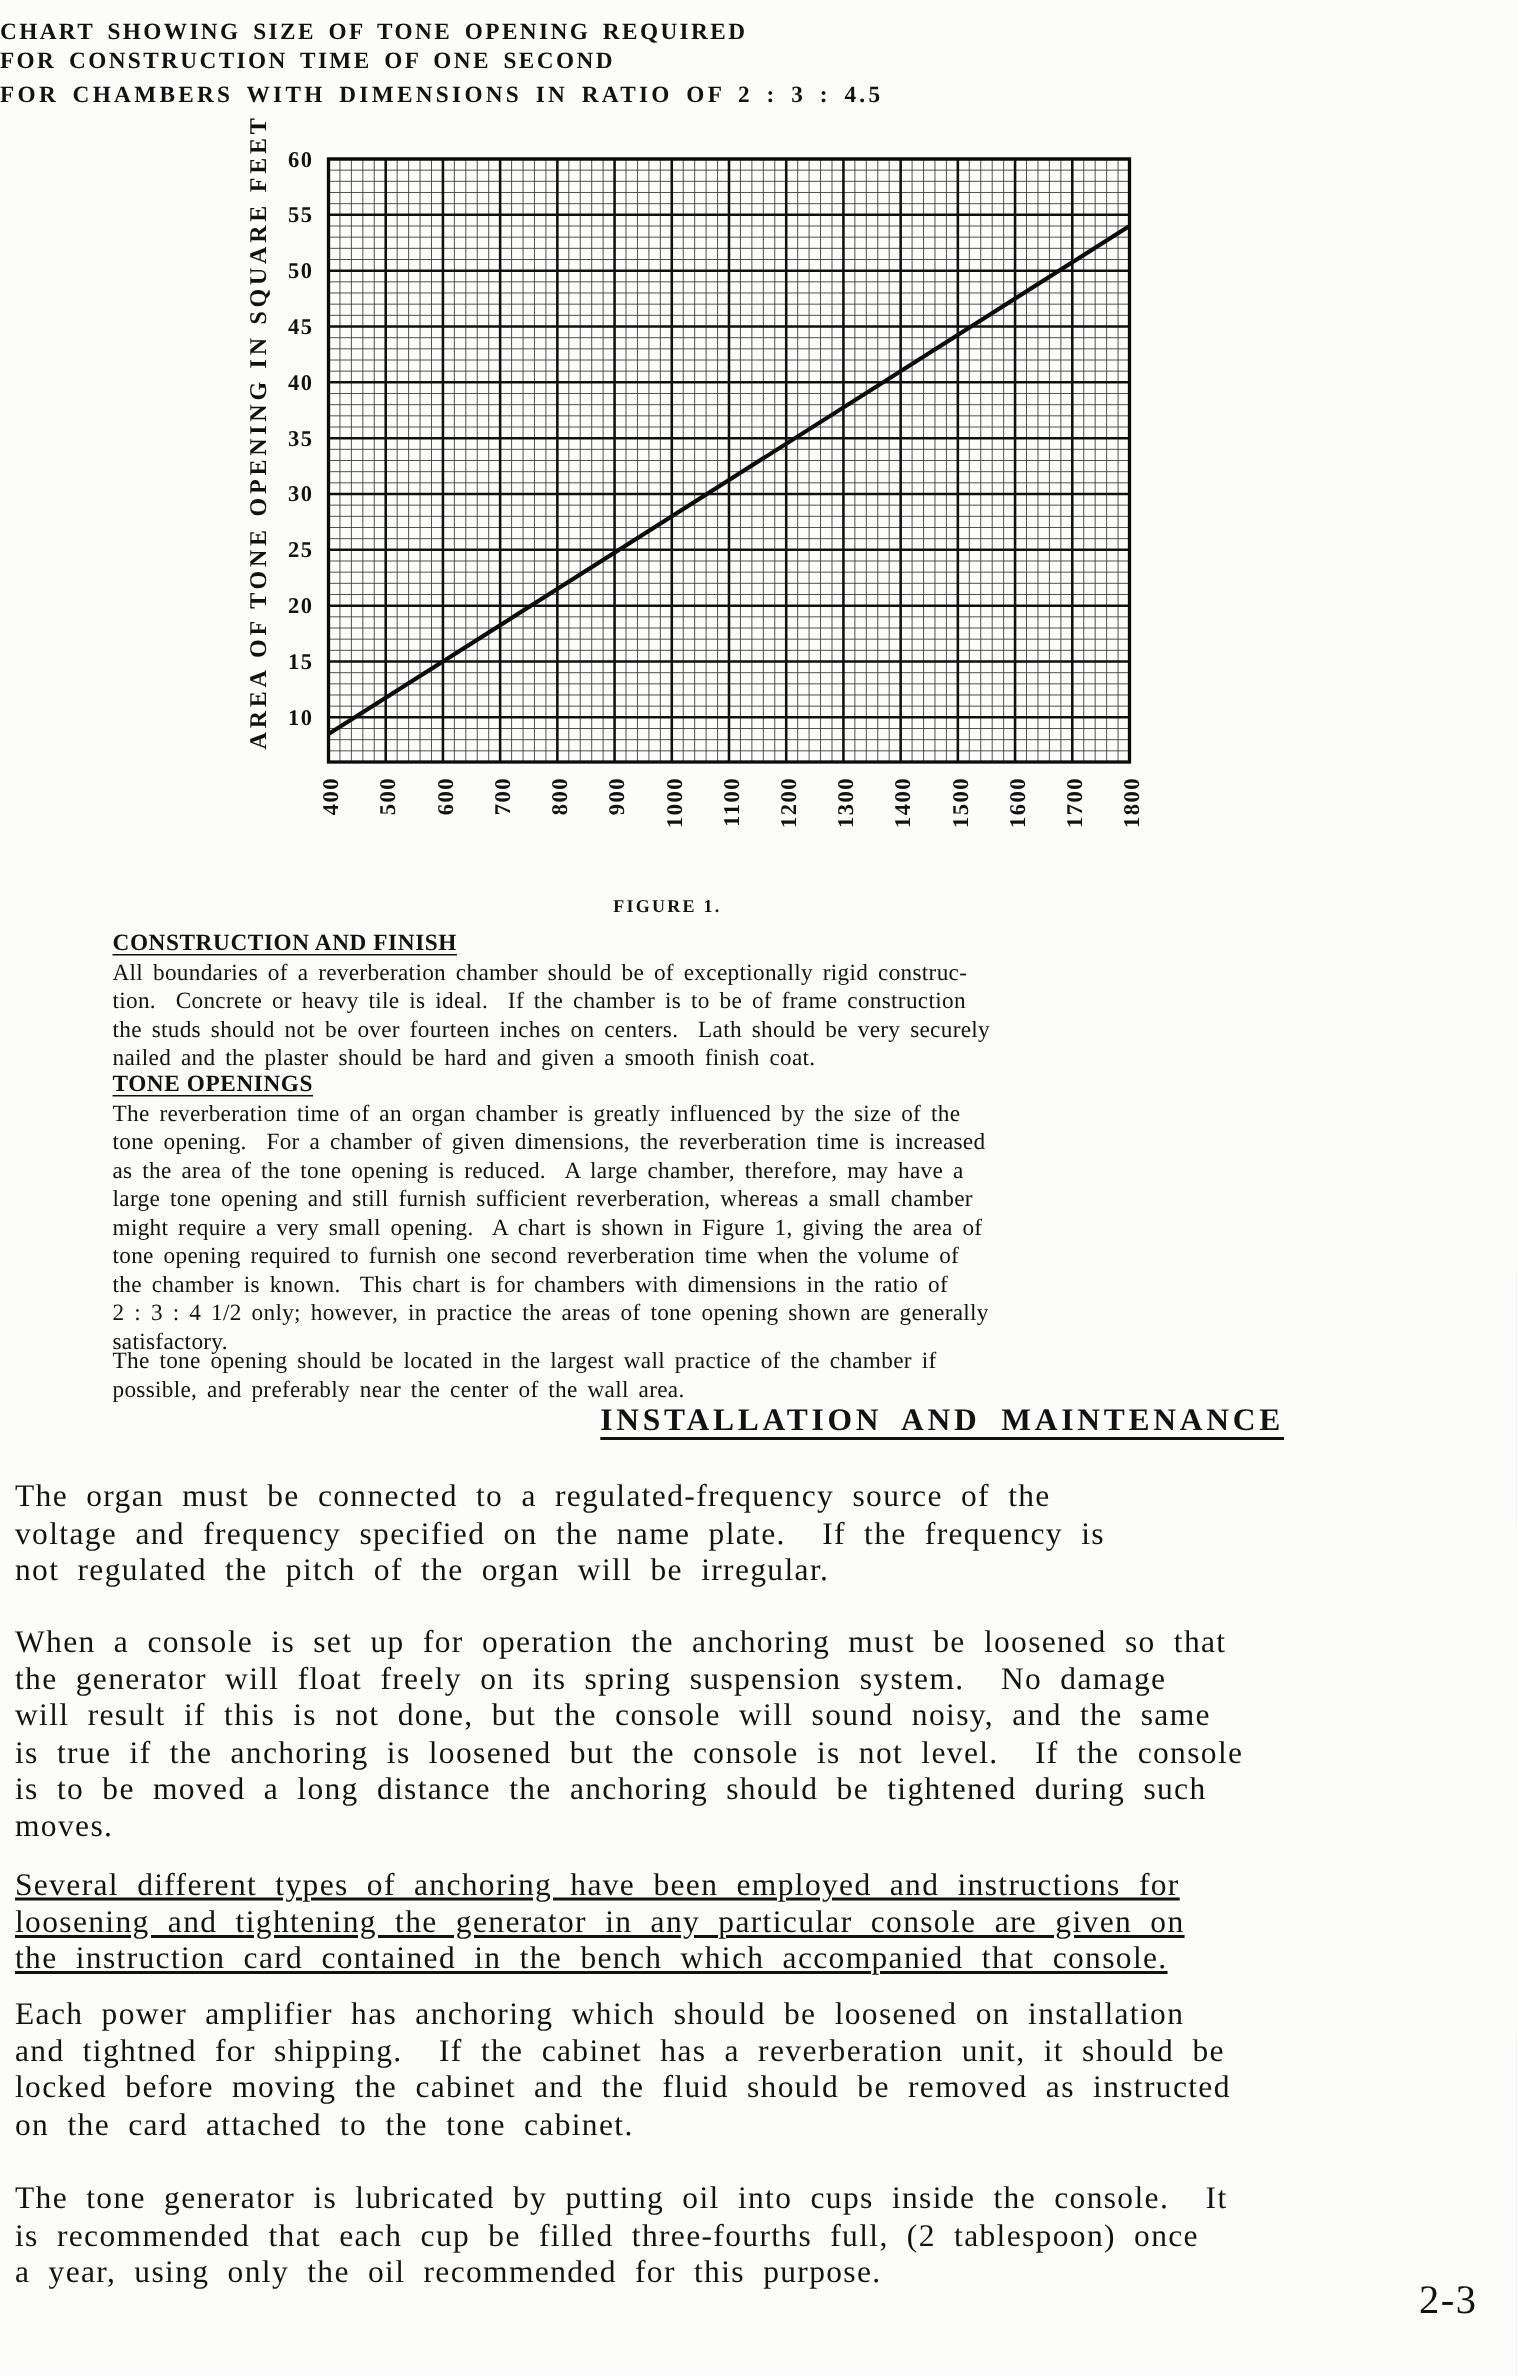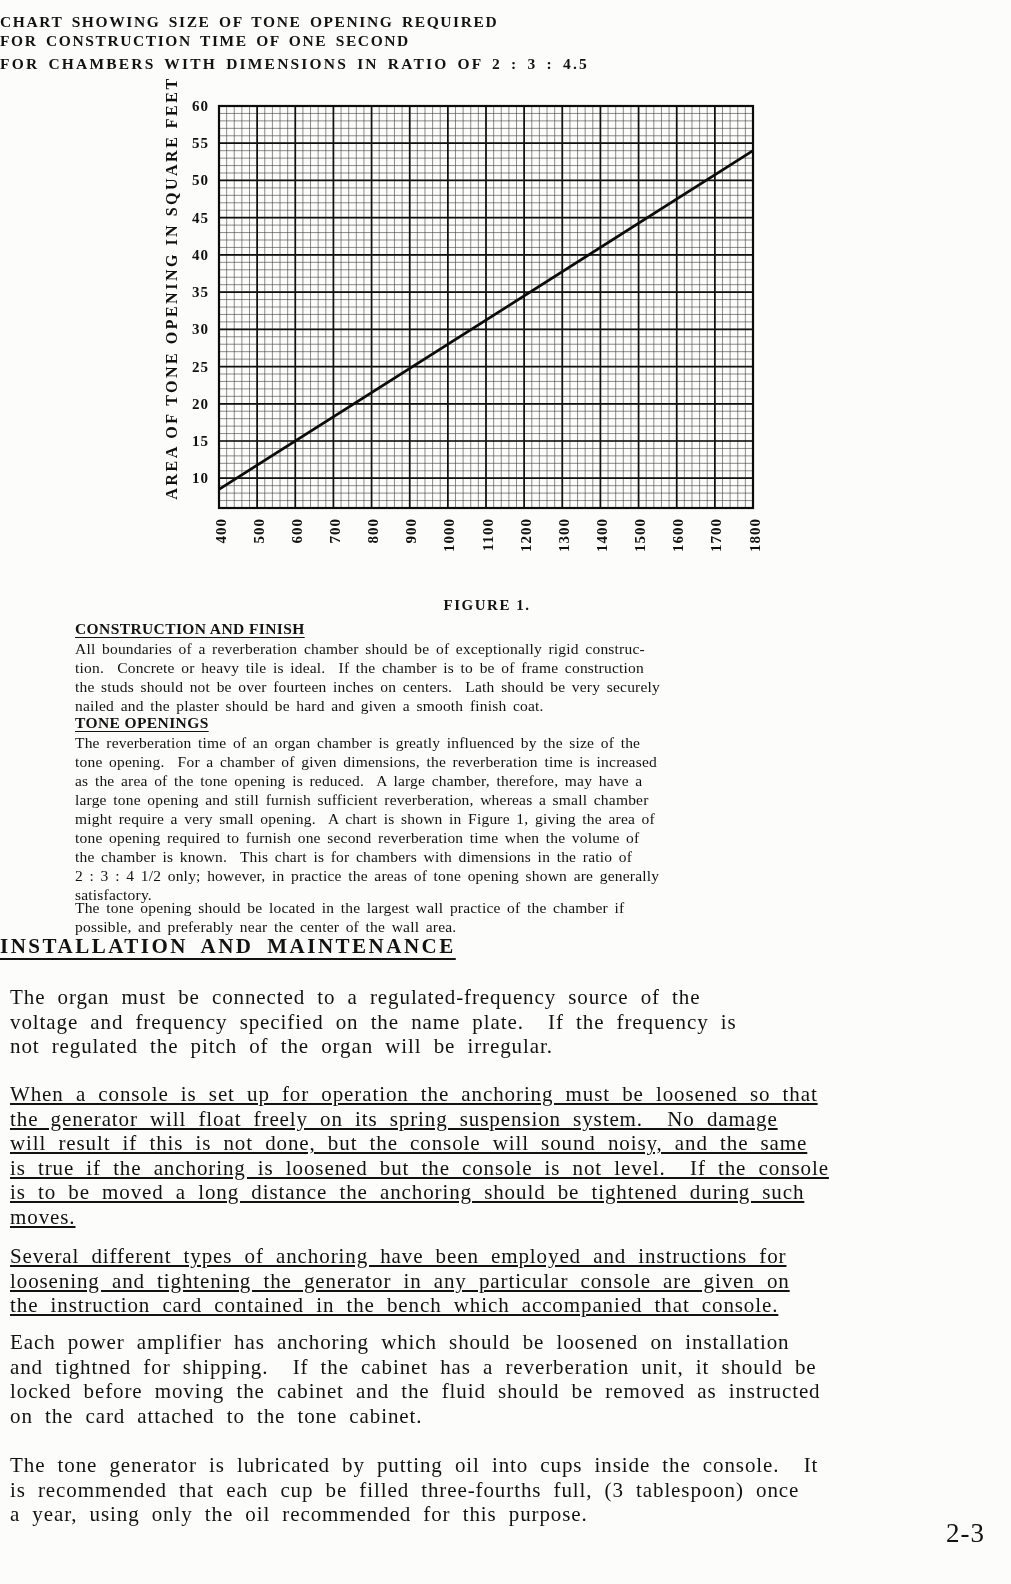--- a/index.html
+++ b/index.html
@@ -16,28 +16,28 @@
   .chart-titles { position:absolute; top:12px; left:0; width:890px; text-align:left; }
   .chart-title-line { font-size:15.5px; font-weight:700; letter-spacing:1.6px; line-height:19px; word-spacing:3px; }
   .chart-title-line.ratio { margin-top:4px; letter-spacing:2.2px; }
   
   #chart-svg { position:absolute; top:0; left:0; }
   .tick { font-family:"Liberation Serif", serif; font-size:15px; font-weight:700; fill:#111; letter-spacing:1px; }
   .axis-title { font-family:"Liberation Serif", serif; font-size:16px; font-weight:700; fill:#111; letter-spacing:2.5px; }
   .x-axis-label { position:absolute; top:578px; left:0; width:916px; text-align:center;
                   font-size:15.5px; font-weight:700; letter-spacing:2px; word-spacing:4px; }
   .fig-caption  { position:absolute; top:597px; left:0; width:890px; text-align:center;
-                  font-size:15px; font-weight:700; letter-spacing:1.5px;padding-left:42px; }
+                  font-size:12px; font-weight:700; letter-spacing:1.5px; }
   
   .sec-heading { position:absolute; left:75px; font-size:15.5px; font-weight:700;
                  letter-spacing:0.4px; text-decoration:underline; text-underline-offset:3px; }
   .sec-body { position:absolute; left:75px; width:730px; font-size:15.5px; line-height:19px;
               letter-spacing:0.2px; word-spacing:2.5px; white-space:pre-wrap; }
   
-  .main-heading { position:absolute; top:934px; left:0; width:856px; text-align:left;
+  .main-heading { position:absolute; top:934px; left:0; width:856px; text-align:right;
                   font-size:21px; font-weight:700; letter-spacing:2.5px; word-spacing:6px;
                   text-decoration:underline; text-underline-offset:5px; text-decoration-thickness:2px; }
   .body-par { position:absolute; left:10px; width:880px; font-size:21px; line-height:24.5px;
               letter-spacing:0.9px; word-spacing:6px; white-space:pre-wrap; }
   .p1 { top:985px; }
   .p2 { top:1082px; }
   .p3 { top:1244px;text-decoration:underline; }
   .p4 { top:1330px; }
   .p5 { top:1453px; }
   .page-number { position:absolute; top:1518px; left:946px; font-size:27px; font-weight:400; letter-spacing:1px; }
@@ -256,32 +256,32 @@
 2 : 3 : 4 1/2 only; however, in practice the areas of tone opening shown are generally
 satisfactory.</div>
   <div class="sec-body" style="top:898px;">The tone opening should be located in the largest wall practice of the chamber if
 possible, and preferably near the center of the wall area.</div>
 
   <h2 class="main-heading" style="margin:0; font-family:inherit;">INSTALLATION AND MAINTENANCE</h2>
 
   <p class="body-par p1" style="margin:0;">The organ must be connected to a regulated-frequency source of the
 voltage and frequency specified on the name plate.  If the frequency is
 not regulated the pitch of the organ will be irregular.</p>
-  <p class="body-par p2" style="margin:0;text-decoration:underline;">When a console is set up for operation the anchoring must be loosened so that
+  <p class="body-par p2" style="margin:0;">When a console is set up for operation the anchoring must be loosened so that
 the generator will float freely on its spring suspension system.  No damage
 will result if this is not done, but the console will sound noisy, and the same
 is true if the anchoring is loosened but the console is not level.  If the console
 is to be moved a long distance the anchoring should be tightened during such
 moves.</p>
   <p class="body-par p3" style="margin:0;">Several different types of anchoring have been employed and instructions for
 loosening and tightening the generator in any particular console are given on
 the instruction card contained in the bench which accompanied that console.</p>
   <p class="body-par p4" style="margin:0;">Each power amplifier has anchoring which should be loosened on installation
 and tightned for shipping.  If the cabinet has a reverberation unit, it should be
 locked before moving the cabinet and the fluid should be removed as instructed
 on the card attached to the tone cabinet.</p>
   <p class="body-par p5" style="margin:0;">The tone generator is lubricated by putting oil into cups inside the console.  It
-is recommended that each cup be filled three-fourths full, (3 tablespoon) once
+is recommended that each cup be filled three-fourths full, (2 tablespoon) once
 a year, using only the oil recommended for this purpose.</p>
 
   <div class="page-number">2-3</div>
 
 </div>
 
 </body></html>

